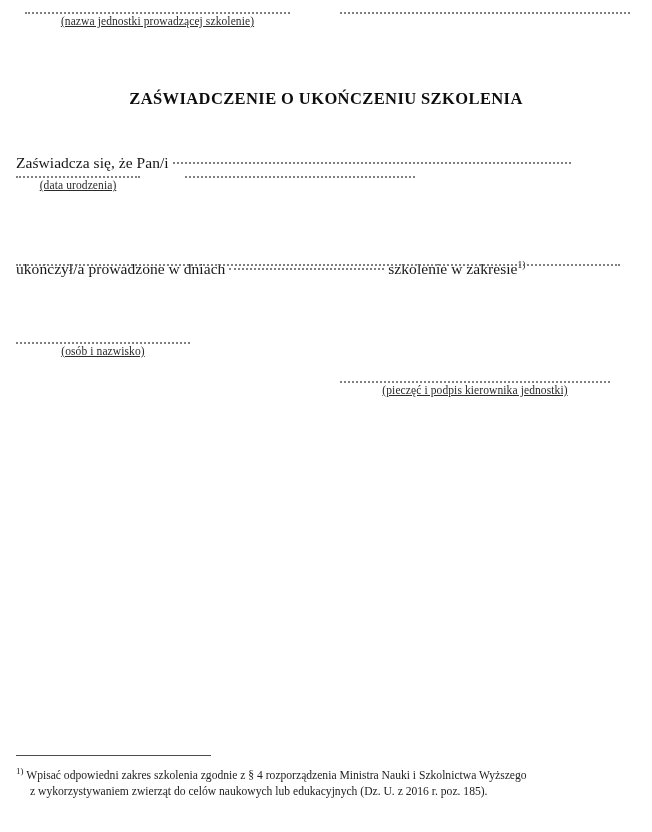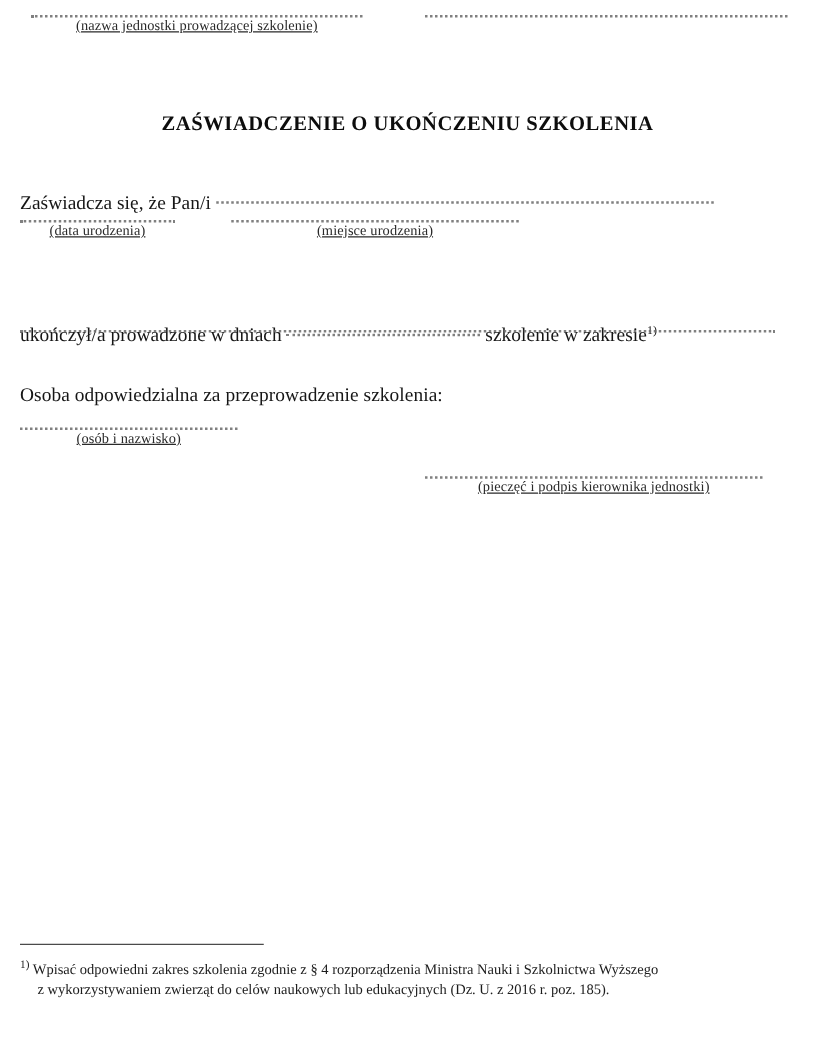--- a/index.html
+++ b/index.html
@@ -122,31 +122,29 @@
 
   <div class="btext" style="left:16px; top:118px;margin-top:36px;">
     <span>Zaświadcza się, że Pan/i</span>
     <span class="dots-inline" style="width:398px;"></span>
   </div>
 
   <div class="dots" style="left:16px; top:174px; width:124px;"></div>
   <div class="caption" style="left:16px; top:179px; width:124px;">(data urodzenia)</div>
 
   <div class="dots" style="left:185px; top:174px; width:230px;"></div>
-  <div class="caption" style="left:185px; top:179px; width:230px;">(miejsce urodzenia)</div>
 
   <div class="btext" style="left:16px; top:220px;margin-top:40px;">
     <span>ukończył/a prowadzone w dniach</span>
     <span class="dots-inline" style="width:155px;"></span>
     <span>szkolenie w zakresie</span><sup class="fn">1)</sup>
   </div>
 
   <div class="dots" style="left:16px; top:262px; width:604px;"></div>
 
-  <div class="btext" style="left:16px; top:308px;">Osoba odpowiedzialna za przeprowadzenie szkolenia:</div>
 
   <div class="dots" style="left:16px; top:340px; width:174px;"></div>
   <div class="caption" style="left:16px; top:345px; width:174px;">(osób i nazwisko)</div>
 
   <div class="dots" style="left:340px; top:379px; width:270px;"></div>
   <div class="caption" style="left:340px; top:384px; width:270px;">(pieczęć i podpis kierownika jednostki)</div>
 
   <div class="fn-rule"></div>
 
   <div class="footnote">

